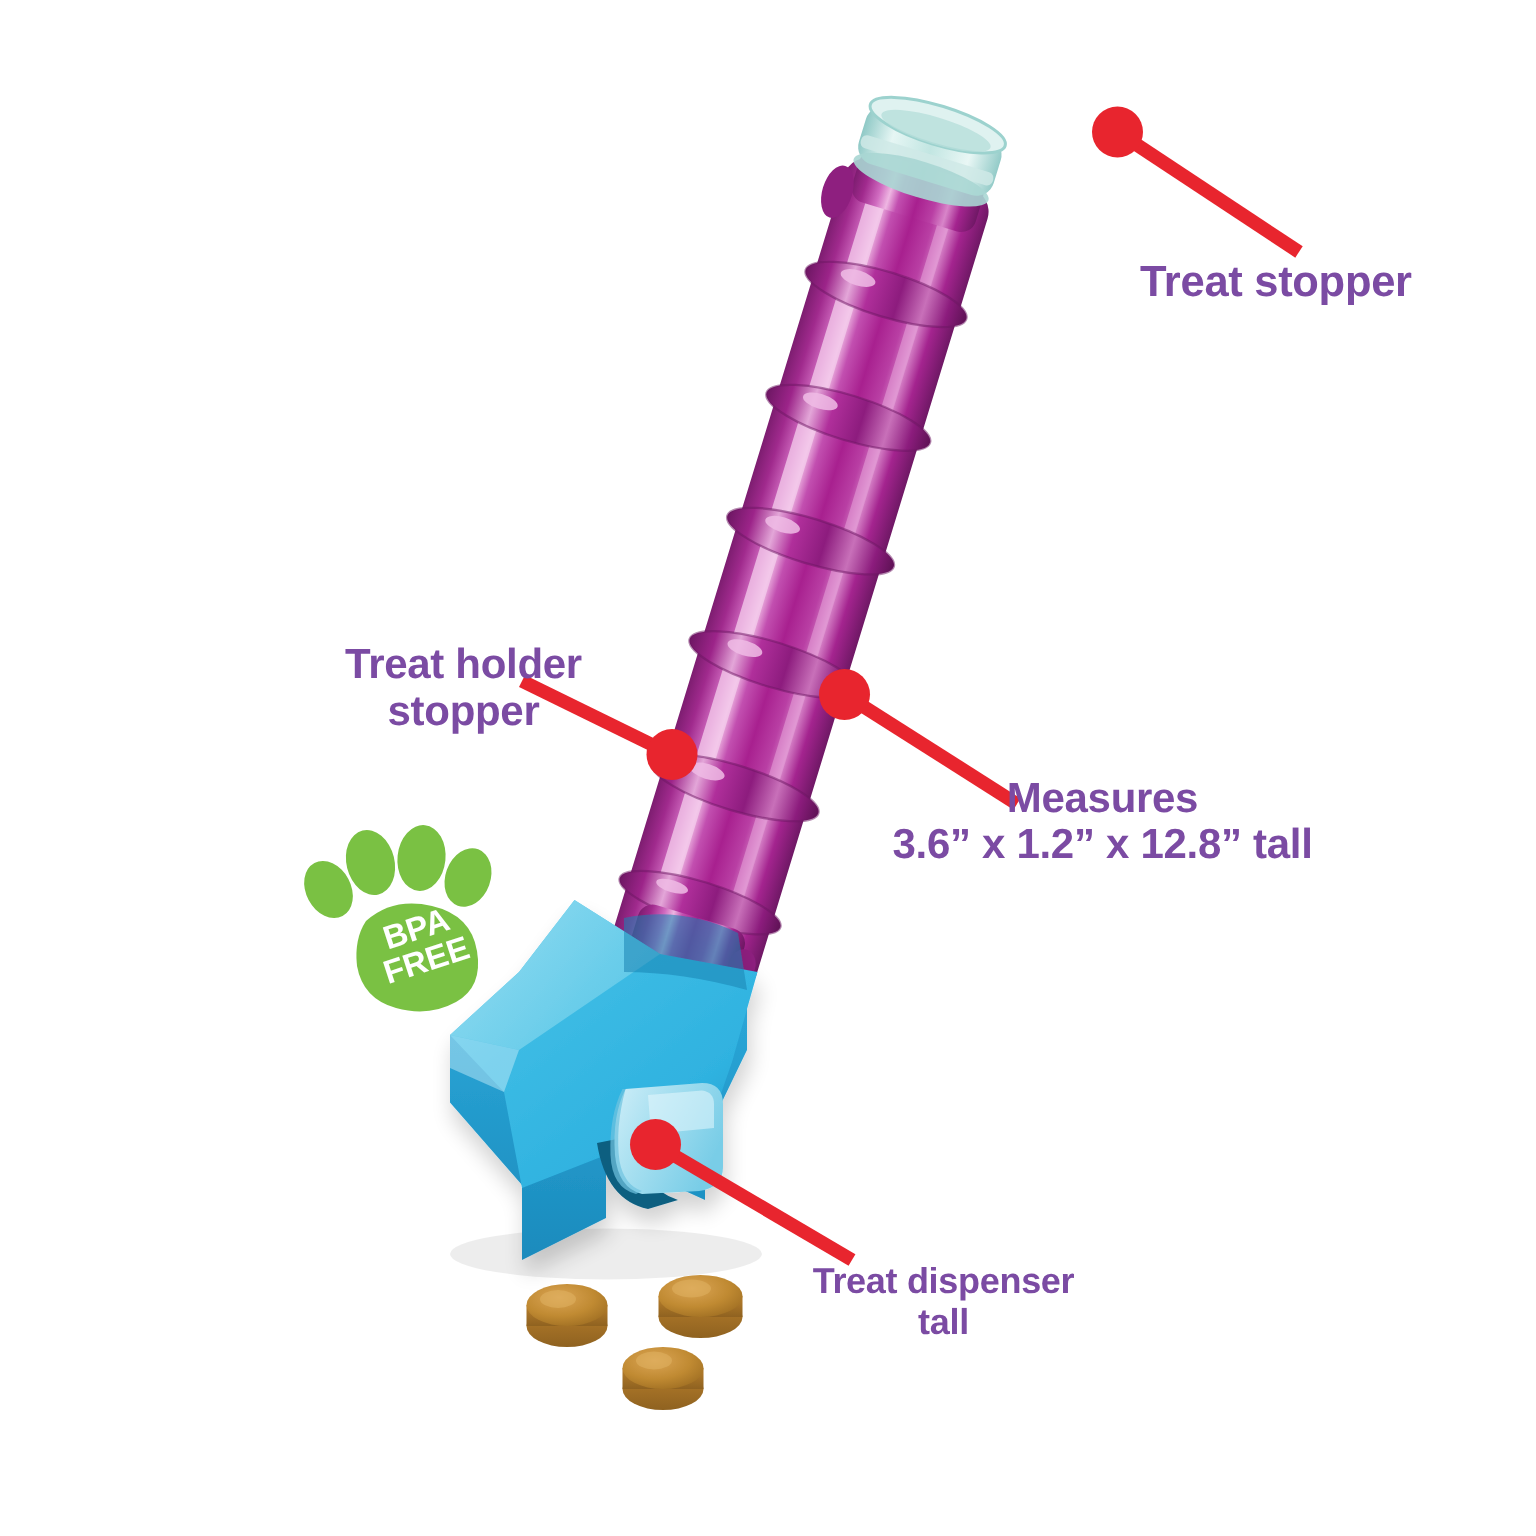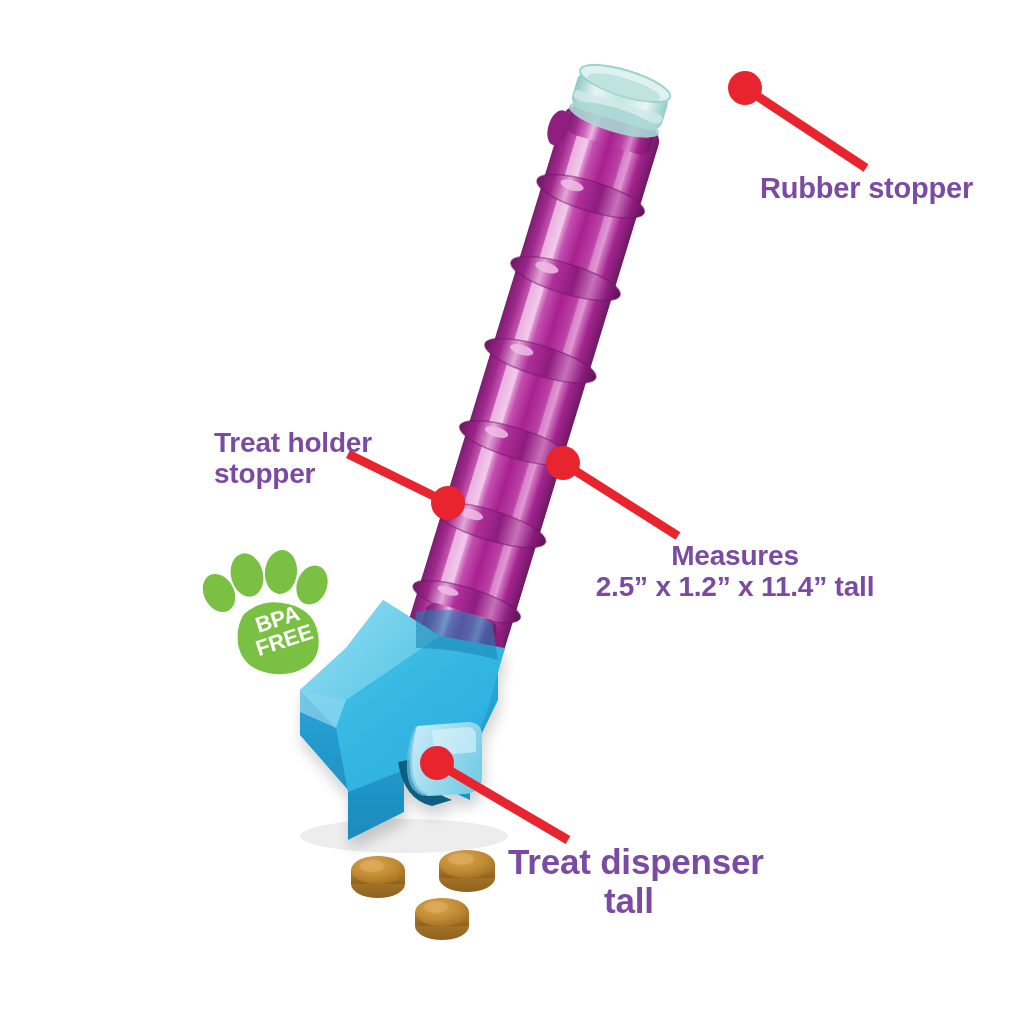--- a/index.html
+++ b/index.html
@@ -31,33 +31,34 @@
   }
   .callout-rubber {
     left: 760px;
     top: 172px;
     font-size: 29px;
   }
   .callout-chamber {
     left: 214px;
     top: 427px;
     font-size: 28px;
+    text-align: center;
     width: 190px;
   }
   .callout-measures {
     left: 570px;
-    top: 540px;
+    top: 516px;
     font-size: 28px;
     text-align: center;
     width: 330px;
   }
   .callout-flap {
     left: 508px;
     top: 842px;
-    font-size: 35px;
+    font-size: 24px;
     text-align: center;
     width: 242px;
   }
 </style>
 </head>
 <body>
 
 <div id="stage">
 
   <svg id="artboard" viewBox="0 0 1024 1024" width="1024" height="1024">
@@ -274,21 +275,21 @@
           <circle cx="563" cy="463" r="17" fill="#e8252e"></circle>
         </g>
         <g>
           <line x1="437" y1="763" x2="568" y2="840" stroke="#e8252e" stroke-width="9" stroke-linecap="butt"></line>
           <circle cx="437" cy="763" r="17" fill="#e8252e"></circle>
         </g>
       </g>
     </g>
   </svg>
 
-  <div class="callout callout-rubber">Rubber stopper</div>
+  <div class="callout callout-rubber">Treat stopper</div>
 
   <div class="callout callout-chamber"><span>Treat holder</span><br><span>stopper</span></div>
 
-  <div class="callout callout-measures"><span>Measures</span><br><span>2.5” x 1.2” x 11.4” tall</span></div>
+  <div class="callout callout-measures"><span>Measures</span><br><span>3.6” x 1.2” x 12.8” tall</span></div>
 
   <div class="callout callout-flap"><span>Treat dispenser</span><br><span>tall</span></div>
 
 </div>
 
 </body></html>

